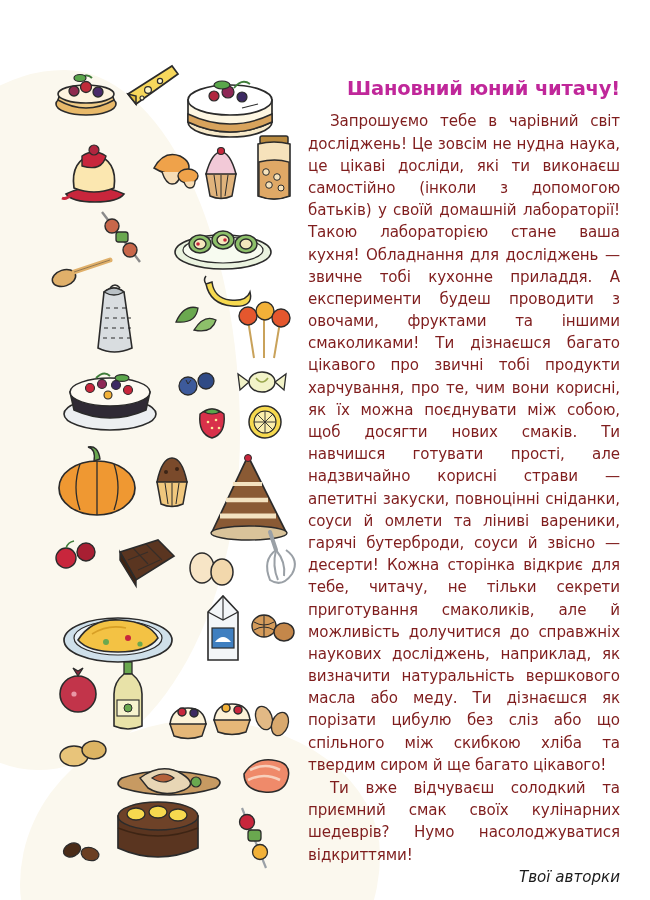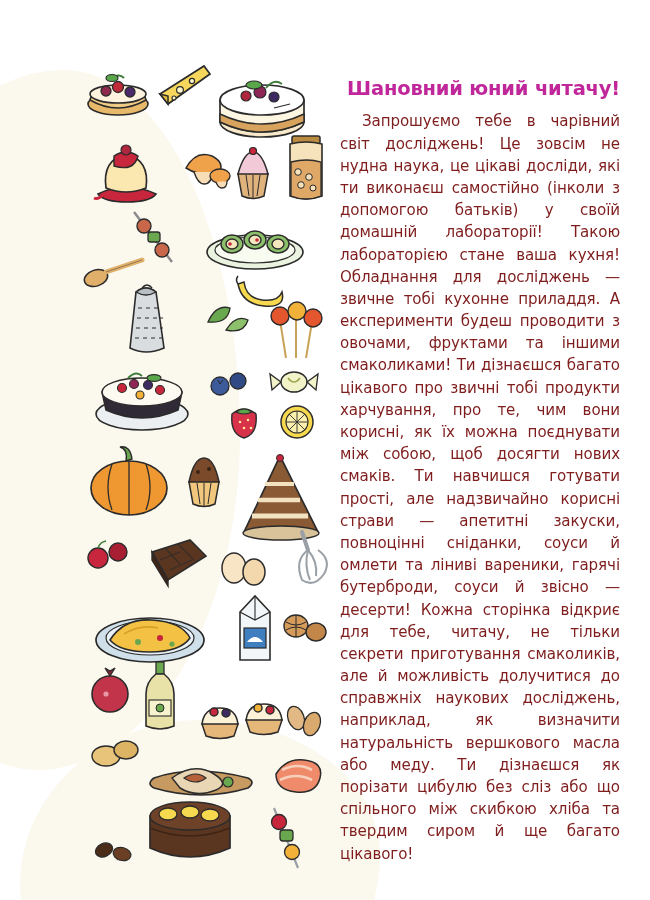--- a/index.html
+++ b/index.html
@@ -40,21 +40,20 @@
 
   
   .page {
     position: relative;
     z-index: 2;
     width: 650px;
     height: 900px;
     box-sizing: border-box;
     display: flex;
     flex-direction: row;
-    padding-left: 32px;
   }
   .illustration-col {
     width: 300px;
     position: relative;
     box-sizing: border-box;
     padding: 60px 8px 40px 50px;
   }
   .text-col {
     width: 350px;
     box-sizing: border-box;
@@ -511,16 +510,18 @@
         </svg>
       </div>
 
     </div>
   </div>
 
   <div class="text-col">
     <h1 class="heading">Шановний юний читачу!</h1>
     <div class="body-text">
       <p>Запрошуємо тебе в чарівний світ досліджень! Це зовсім не нудна наука, це цікаві досліди, які ти виконаєш самостійно (інколи з допомогою батьків) у своїй домашній лабораторії! Такою лабораторією стане ваша кухня! Обладнання для досліджень — звичне тобі кухонне приладдя. А експерименти будеш проводити з овочами, фруктами та іншими смаколиками! Ти дізнаєшся багато цікавого про звичні тобі продукти харчування, про те, чим вони корисні, як їх можна поєднувати між собою, щоб досягти нових смаків. Ти навчишся готувати прості, але надзвичайно корисні страви — апетитні закуски, повноцінні сніданки, соуси й омлети та ліниві вареники, гарячі бутерброди, соуси й звісно — десерти! Кожна сторінка відкриє для тебе, читачу, не тільки секрети приготування смаколиків, але й можливість долучитися до справжніх наукових досліджень, наприклад, як визначити натуральність вершкового масла або меду. Ти дізнаєшся як порізати цибулю без сліз або що спільного між скибкою хліба та твердим сиром й ще багато цікавого!</p>
+      <p>Ти вже відчуваєш солодкий та приємний смак своїх кулінарних шедеврів? Нумо насолоджуватися відкриттями!</p>
     </div>
+    <div class="signature">Твої авторки</div>
   </div>
 
 </div>
 
 </body></html>

